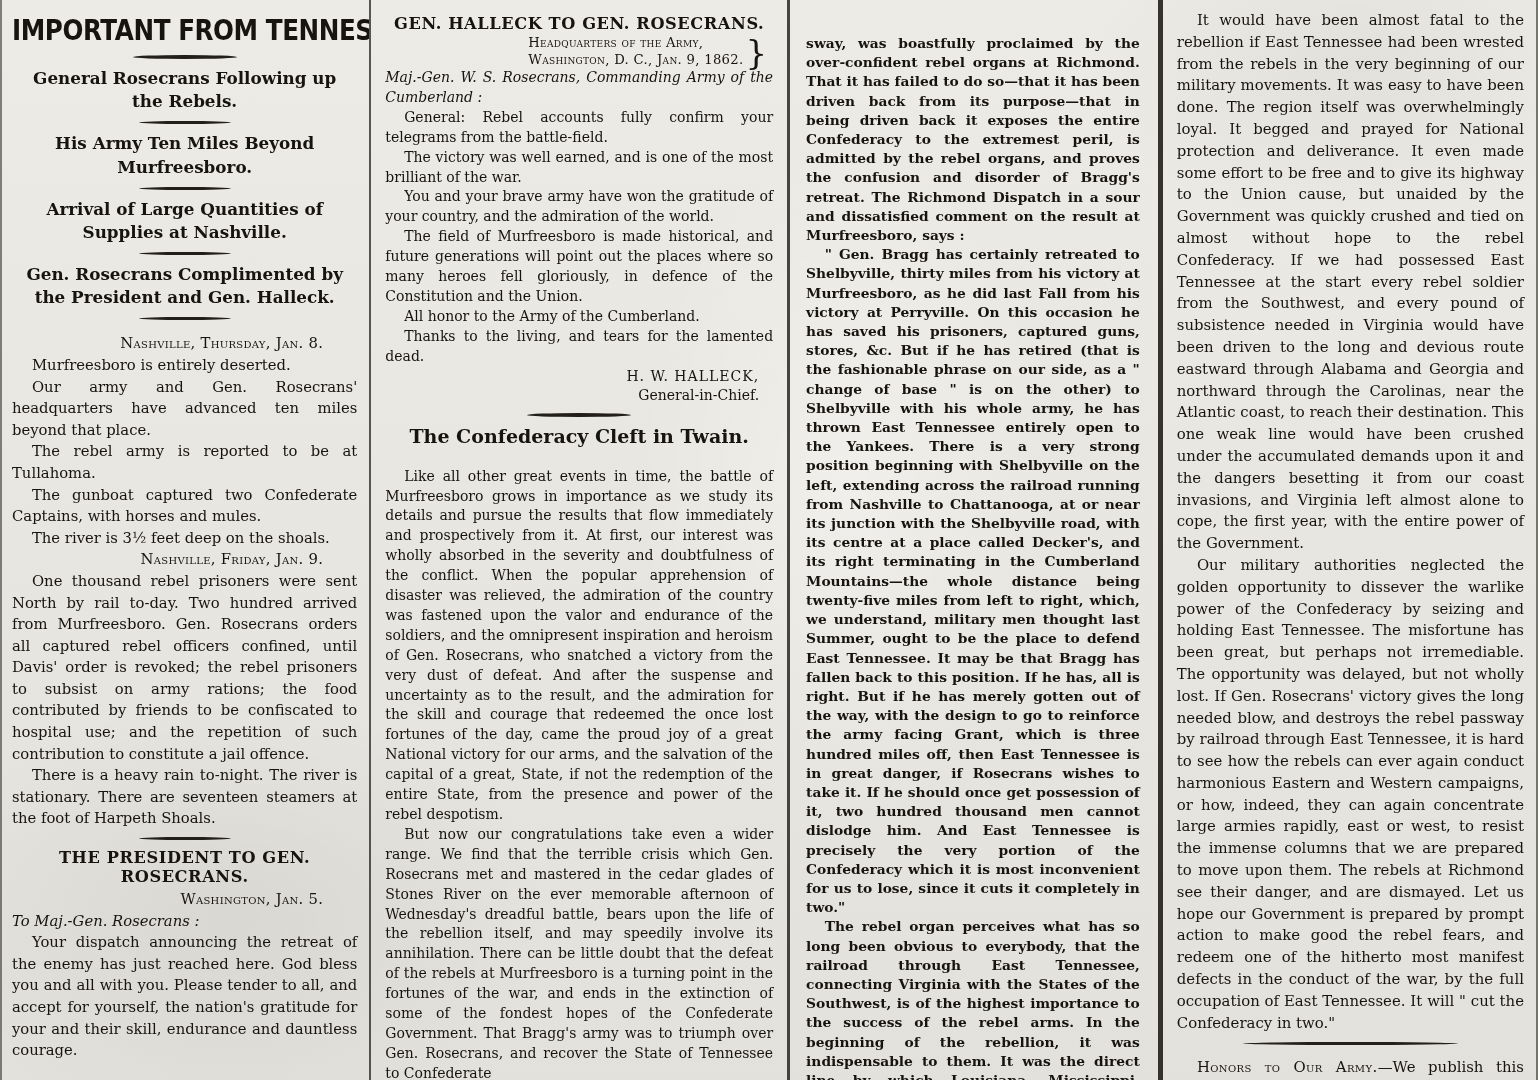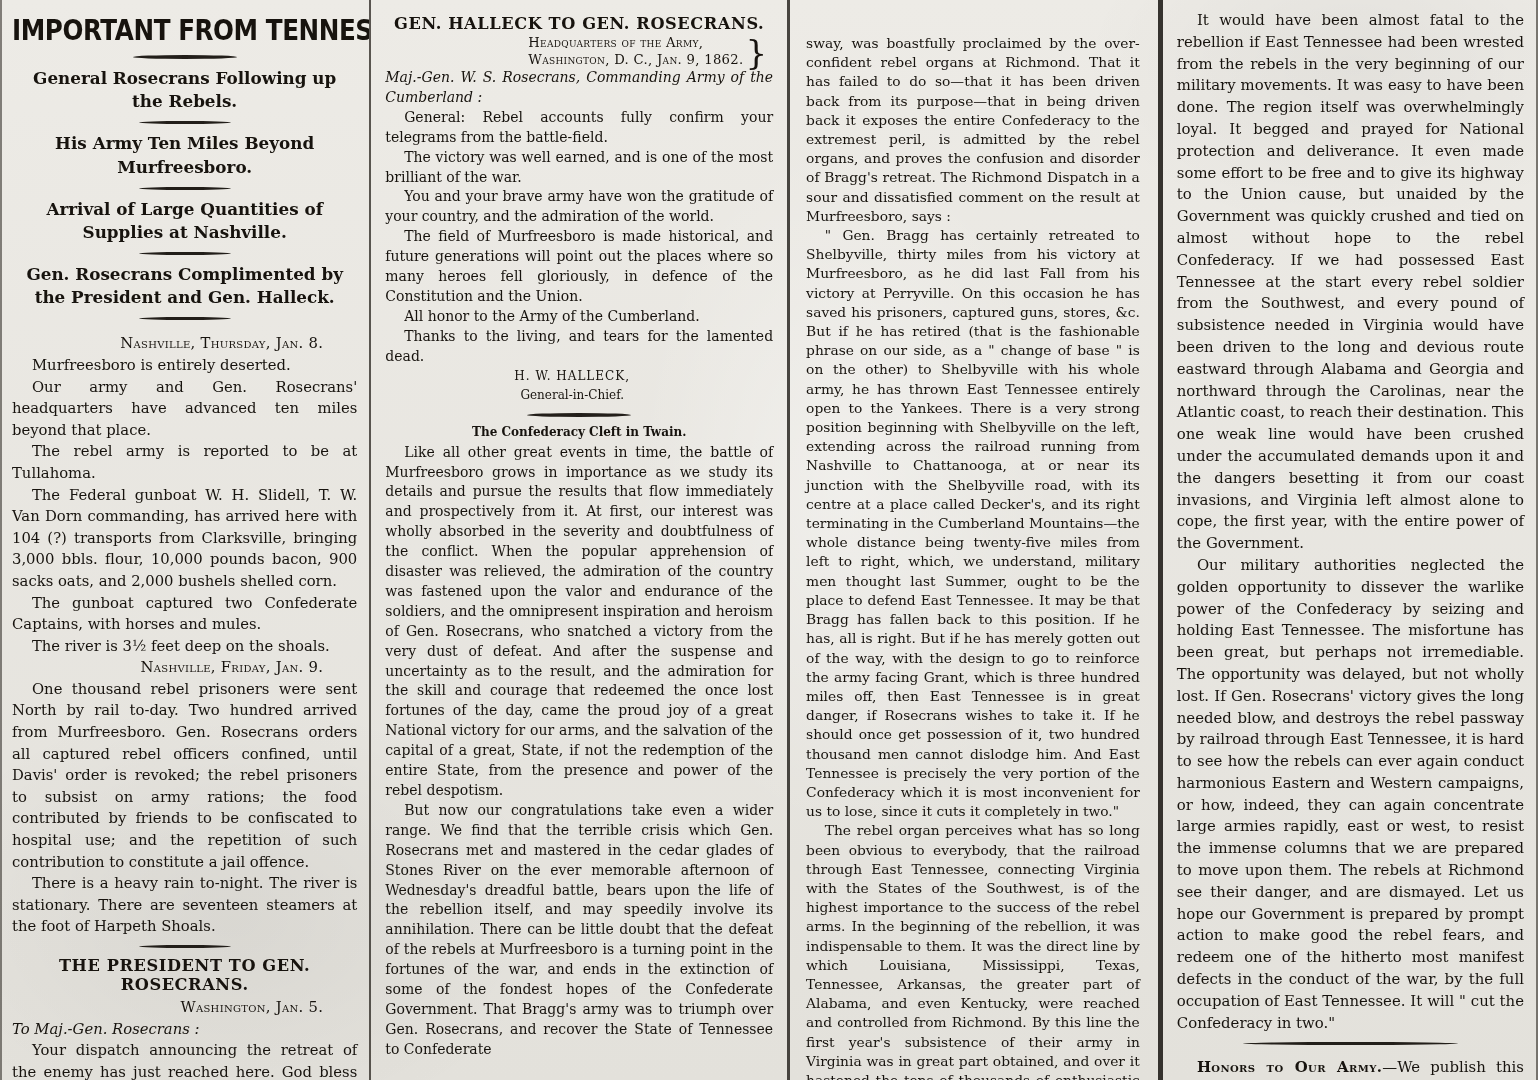--- a/index.html
+++ b/index.html
@@ -13,21 +13,21 @@
     background:
       radial-gradient(ellipse 420px 260px at 88% 6%, rgba(0,0,0,.045), transparent 65%),
       radial-gradient(ellipse 500px 340px at 15% 85%, rgba(0,0,0,.05), transparent 65%),
       radial-gradient(ellipse 300px 500px at 55% 45%, rgba(255,255,255,.35), transparent 70%),
       linear-gradient(#edebe6, #e3e1db);
     display:flex;
   }
   .col { box-sizing:border-box; height:1080px; overflow:hidden; }
   .col1 { width:383px; padding:14px 12px 0 10px; border-left:2px solid rgba(40,36,30,.55); border-right:2px solid rgba(40,36,30,.75); }
   .col2 { width:432px; padding:8px 14px 0 14px;  border-right:3px solid rgba(30,27,22,.8); }
-  .col3 { width:384px; padding:34px 18px 0 16px; border-right:5px solid rgba(22,19,15,.85); }
+  .col3 { width:384px; padding:34px 18px 0 16px; border-right:5px solid rgba(22,19,15,.85);font-weight:bold; }
   .col4 { width:387px; padding:10px 12px 0 14px; border-right:2px solid rgba(45,41,35,.6); }
 
   p { margin:0; text-align:justify; text-indent:1.35em; }
   .noindent { text-indent:0; }
 
   
   .col1 p, .col1 .dateline { font-size:14.8px; line-height:21.6px; }
   .col2 p  { font-size:14px;   line-height:19.9px; }
   .col3 p  { font-size:13.8px; line-height:19.2px; }
   .col4 p  { font-size:14.9px; line-height:21.8px; }
@@ -50,28 +50,28 @@
   .divider.wide { width:215px; height:3px; }
 
   .dateline {
     text-align:right; padding-right:34px; text-indent:0;
     font-variant:small-caps; letter-spacing:.3px;
   }
   .sec-head {
     margin:6px 0 2px 0; font-weight:700; font-size:16.2px;
     text-align:center; letter-spacing:.6px;
   }
-  .cleft-head { margin:7px 0 4px 0; font-weight:700; font-size:12px; text-align:center; }
+  .cleft-head { margin:7px 0 20px 0; font-weight:700; font-size:19px; text-align:center; }
 
   .addressee { font-style:italic; }
   .place-wrap { display:flex; justify-content:flex-end; align-items:center; padding-right:6px; }
   .place { text-align:left; font-variant:small-caps; font-size:13.2px; line-height:16.5px; letter-spacing:.3px; }
   .brace { font-size:34px; font-weight:400; line-height:30px; margin-left:2px; font-family:"DejaVu Serif",serif; }
 
-  .sig { text-align:center; padding-right:14px; font-size:12px; line-height:19px; }
+  .sig { text-align:right; padding-right:14px; font-size:14px; line-height:19px; }
   .sig .sig-name { letter-spacing:1px; }
   .sc { font-variant:small-caps; letter-spacing:.4px; }
   .gap-sm { height:4px; }
 </style>
 </head>
 <body>
 
 <div class="page">
 
   <div class="col col1">
@@ -83,21 +83,20 @@
     <div class="divider thin"></div>
     <h2 class="subhead">Arrival of Large Quantities of Supplies at Nashville.</h2>
     <div class="divider thin"></div>
     <h2 class="subhead">Gen. Rosecrans Complimented by the President and Gen. Halleck.</h2>
     <div class="divider thin"></div>
     <div class="gap-sm"></div>
     <p class="dateline">Nashville, Thursday, Jan. 8.</p>
     <p>Murfreesboro is entirely deserted.</p>
     <p>Our army and Gen. Rosecrans' headquarters have advanced ten miles beyond that place.</p>
     <p>The rebel army is reported to be at Tullahoma.</p>
-    <p>The Federal gunboat W. H. Slidell, T. W. Van Dorn commanding, has arrived here with 104 (?) transports from Clarksville, bringing 3,000 bbls. flour, 10,000 pounds bacon, 900 sacks oats, and 2,000 bushels shelled corn.</p>
     <p>The gunboat captured two Confederate Captains, with horses and mules.</p>
     <p>The river is 3½ feet deep on the shoals.</p>
     <p class="dateline">Nashville, Friday, Jan. 9.</p>
     <p>One thousand rebel prisoners were sent North by rail to-day. Two hundred arrived from Murfreesboro. Gen. Rosecrans orders all captured rebel officers confined, until Davis' order is revoked; the rebel prisoners to subsist on army rations; the food contributed by friends to be confiscated to hospital use; and the repetition of such contribution to constitute a jail offence.</p>
     <p>There is a heavy rain to-night. The river is stationary. There are seventeen steamers at the foot of Harpeth Shoals.</p>
     <div class="divider thin"></div>
     <h3 class="sec-head">THE PRESIDENT TO GEN. ROSECRANS.</h3>
     <p class="dateline">Washington, Jan. 5.</p>
     <p class="addressee noindent">To Maj.-Gen. Rosecrans :</p>
     <p>Your dispatch announcing the retreat of the enemy has just reached here. God bless you and all with you. Please tender to all, and accept for yourself, the nation's gratitude for your and their skill, endurance and dauntless courage.</p>
@@ -135,17 +134,17 @@
     <p>" Gen. Bragg has certainly retreated to Shelbyville, thirty miles from his victory at Murfreesboro, as he did last Fall from his victory at Perryville.  On this occasion he has saved his prisoners, captured guns, stores, &amp;c.  But if he has retired (that is the fashionable phrase on our side, as a " change of base " is on the other) to Shelbyville with his whole army, he has thrown East Tennessee entirely open to the Yankees.  There is a very strong position beginning with Shelbyville on the left, extending across the railroad running from Nashville to Chattanooga, at or near its junction with the Shelbyville road, with its centre at a place called Decker's, and its right terminating in the Cumberland Mountains—the whole distance being twenty-five miles from left to right, which, we understand, military men thought last Summer, ought to be the place to defend East Tennessee.  It may be that Bragg has fallen back to this position.  If he has, all is right.  But if he has merely gotten out of the way, with the design to go to reinforce the army facing Grant, which is three hundred miles off, then East Tennessee is in great danger, if Rosecrans wishes to take it.  If he should once get possession of it, two hundred thousand men cannot dislodge him.  And East Tennessee is precisely the very portion of the Confederacy which it is most inconvenient for us to lose, since it cuts it completely in two."</p>
     <p>The rebel organ perceives what has so long been obvious to everybody, that the railroad through East Tennessee, connecting Virginia with the States of the Southwest, is of the highest importance to the success of the rebel arms.  In the beginning of the rebellion, it was indispensable to them.  It was the direct line by which Louisiana, Mississippi, Texas, Tennessee, Arkansas, the greater part of Alabama, and even Kentucky, were reached and controlled from Richmond.  By this line the first year's subsistence of their army in Virginia was in great part obtained, and over it hastened the tens of thousands of enthusiastic soldiers that campaigned in Northern Virginia, blockaded the Potomac, and threatened Washington the first Summer of the war.</p>
   </div>
 
   <div class="col col4">
     <p>It would have been almost fatal to the rebellion if East Tennessee had been wrested from the rebels in the very beginning of our military movements.  It was easy to have been done.  The region itself was overwhelmingly loyal.  It begged and prayed for National protection and deliverance.  It even made some effort to be free and to give its highway to the Union cause, but unaided by the Government was quickly crushed and tied on almost without hope to the rebel Confederacy. If we had possessed East Tennessee at the start every rebel soldier from the Southwest, and every pound of subsistence needed in Virginia would have been driven to the long and devious route eastward through Alabama and Georgia and northward through the Carolinas, near the Atlantic coast, to reach their destination.  This one weak line would have been crushed under the accumulated demands upon it and the dangers besetting it from our coast invasions, and Virginia left almost alone to cope, the first year, with the entire power of the Government.</p>
     <p>Our military authorities neglected the golden opportunity to dissever the warlike power of the Confederacy by seizing and holding East Tennessee.  The misfortune has been great, but perhaps not irremediable.  The opportunity was delayed, but not wholly lost.  If Gen. Rosecrans' victory gives the long needed blow, and destroys the rebel passway by railroad through East Tennessee, it is hard to see how the rebels can ever again conduct harmonious Eastern and Western campaigns, or how, indeed, they can again concentrate large armies rapidly, east or west, to resist the immense columns that we are prepared to move upon them.  The rebels at Richmond see their danger, and are dismayed.  Let us hope our Government is prepared by prompt action to make good the rebel fears, and redeem one of the hitherto most manifest defects in the conduct of the war, by the full occupation of East Tennessee.  It will " cut the Confederacy in two."</p>
     <div class="divider wide"></div>
     <div class="gap-sm"></div>
     <p class="noindent" style="text-indent:1.35em;">
-      <span class="sc" style="font-weight:700;margin-top:35px;">Honors to Our Army.</span><span>—We publish this morning two orders issued by Gen. Halleck yesterday—one of them announcing " the gratitude of the country and the admiration</span>
+      <span class="sc" style="font-weight:400;margin-top:35px;">Honors to Our Army.</span><span>—We publish this morning two orders issued by Gen. Halleck yesterday—one of them announcing " the gratitude of the country and the admiration</span>
     </p>
   </div>
 
 </div>
 
 </body></html>

